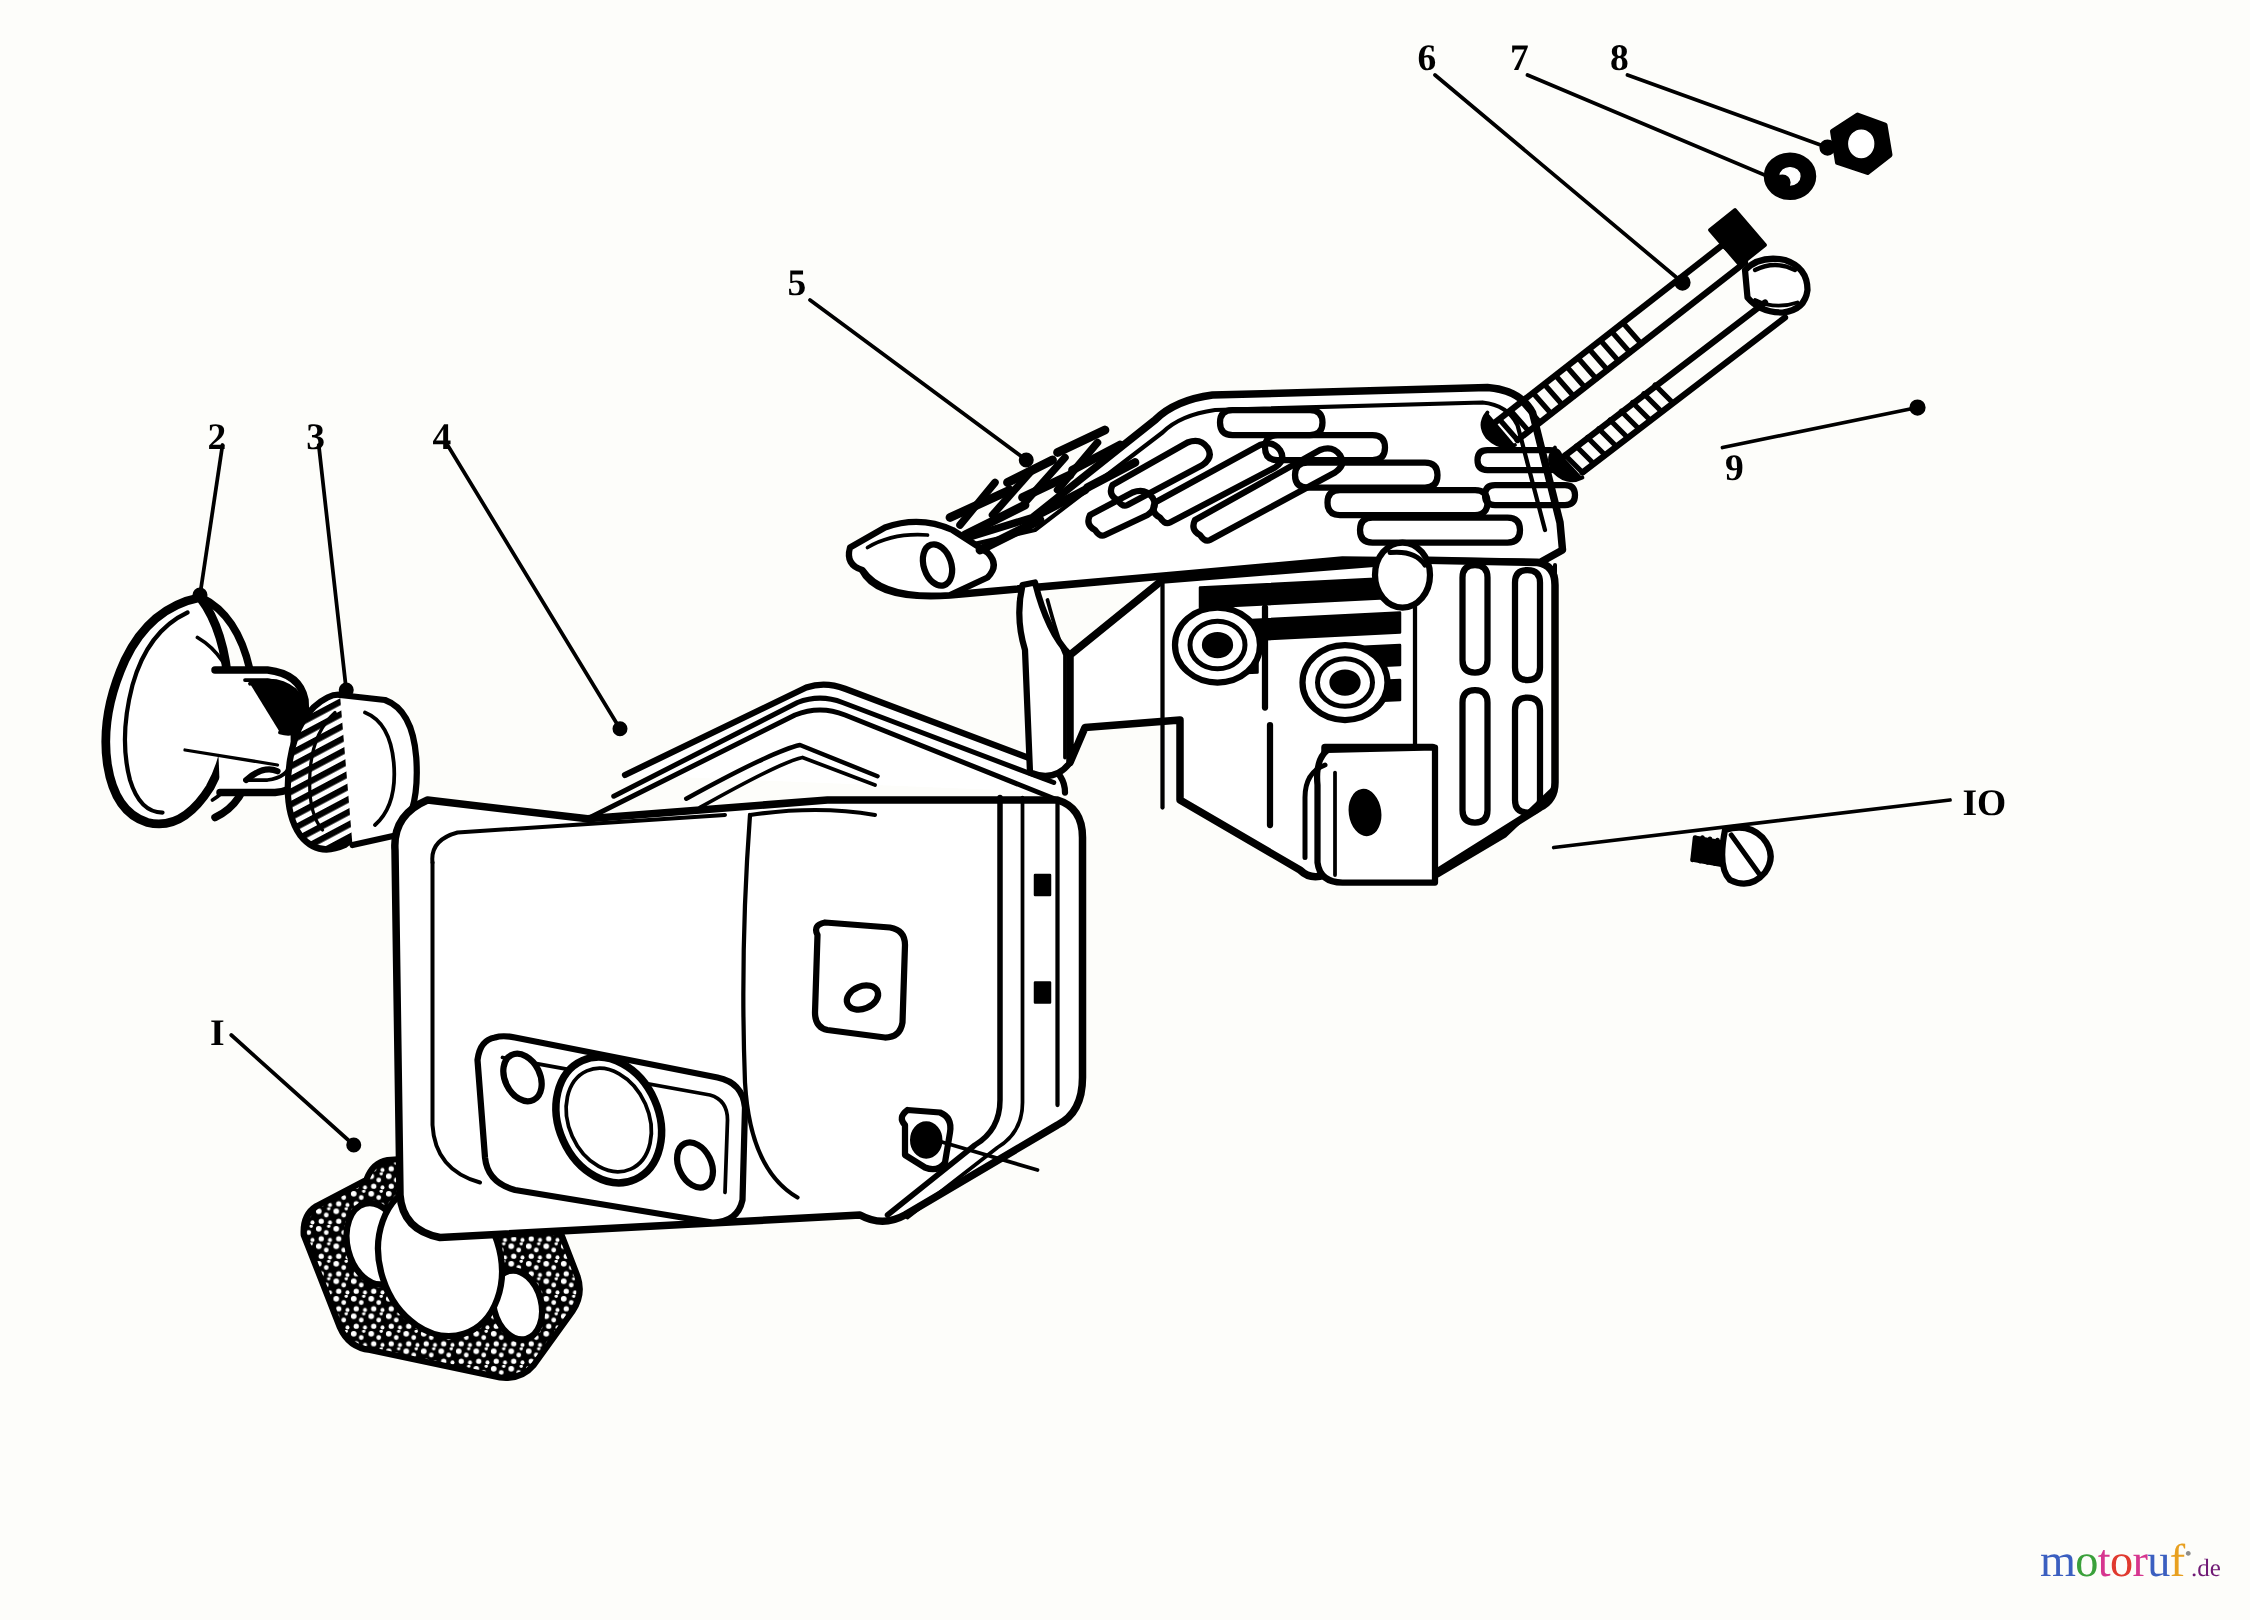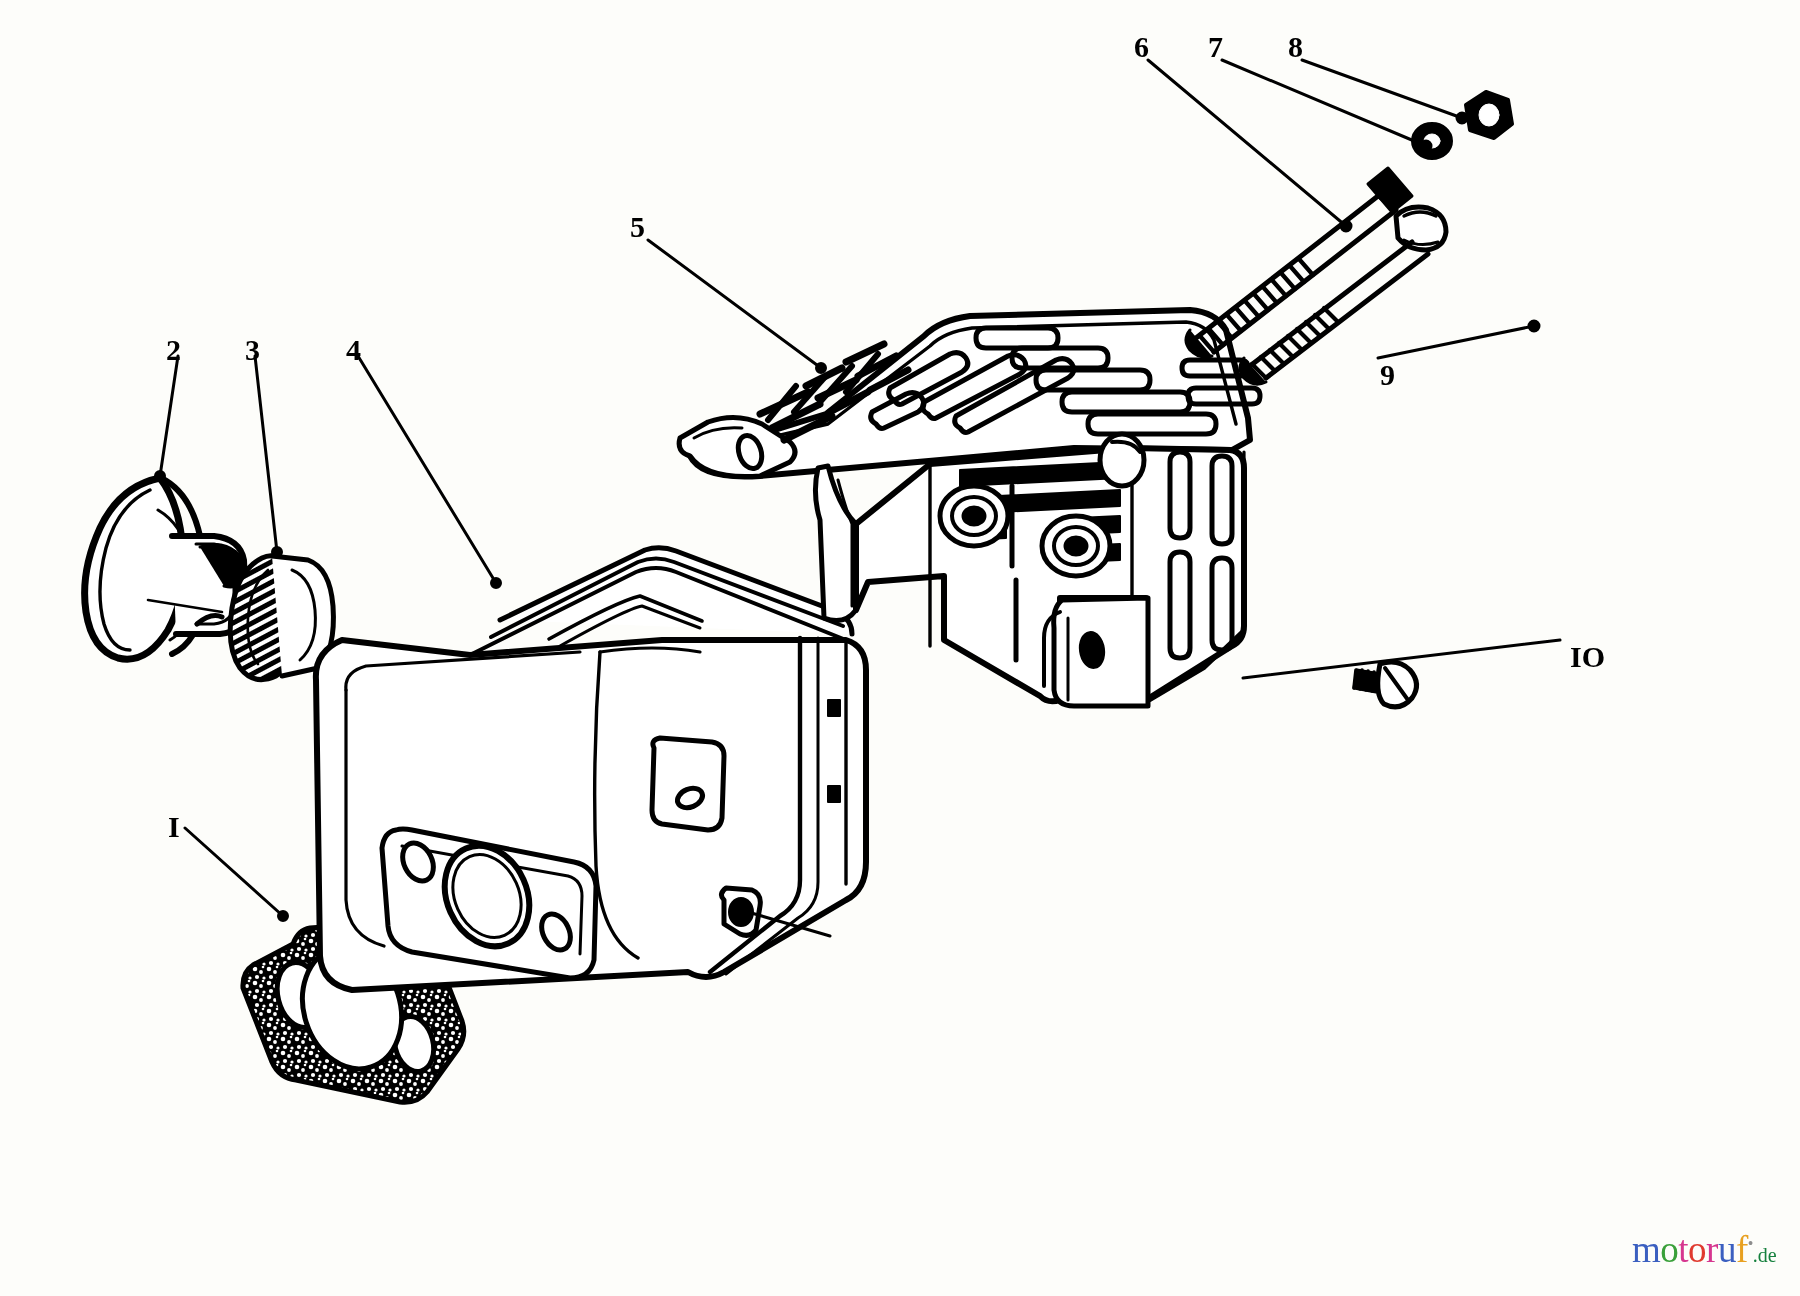--- a/index.html
+++ b/index.html
@@ -3,21 +3,21 @@
 <meta charset="utf-8">
 <style>
   html,body{margin:0;padding:0;background:#fdfdfa;}
   body{font-family:"Liberation Sans", sans-serif;}
   #stage{position:relative;width:1800px;height:1296px;background:#fdfdfa;overflow:hidden;}
   #diagram{position:absolute;left:0;top:0;width:1800px;height:1296px;}
   .callout{position:absolute;font-family:"Liberation Serif", serif;font-weight:bold;color:#000;
            font-size:30px;line-height:1;user-select:none;}
   #watermark{position:absolute;left:1632px;top:1228px;font-family:"Liberation Serif", serif;
              font-size:37px;letter-spacing:-0.5px;white-space:nowrap;}
-  #watermark .d{font-size:20px;color:#15803d;letter-spacing:0;}
+  #watermark .d{font-size:20px;color:#701a75;letter-spacing:0;}
   #watermark .dot{font-size:16px;color:#8d8d8d;vertical-align:super;}
 </style>
 </head>
 <body>
 
 <div id="stage">
 
   <svg id="diagram" viewBox="0 0 1800 1296">
     <defs>
       <pattern id="speck" width="14" height="14" patternUnits="userSpaceOnUse">
@@ -357,19 +357,19 @@
 
   <div class="callout" style="left:168px;top:812px">I</div>
   <div class="callout" style="left:166px;top:335px">2</div>
   <div class="callout" style="left:245px;top:335px">3</div>
   <div class="callout" style="left:346px;top:335px">4</div>
   <div class="callout" style="left:630px;top:212px">5</div>
   <div class="callout" style="left:1134px;top:32px">6</div>
   <div class="callout" style="left:1208px;top:32px">7</div>
   <div class="callout" style="left:1288px;top:32px">8</div>
   <div class="callout" style="left:1380px;top:360px">9</div>
-  <div class="callout" style="left:1570px;top:642px">IO</div>
+  <div class="callout" style="left:1570px;top:628px">IO</div>
 
   <div id="watermark">
     <span style="color:#3b5fc0">m</span><span style="color:#3aa03a">o</span><span style="color:#d6368f">t</span><span style="color:#e03a2f">o</span><span style="color:#d6368f">r</span><span style="color:#3b5fc0">u</span><span style="color:#e8a020">f</span><span class="dot">•</span><span class="d">.de</span>
   </div>
 
 </div>
 
 </body></html>

